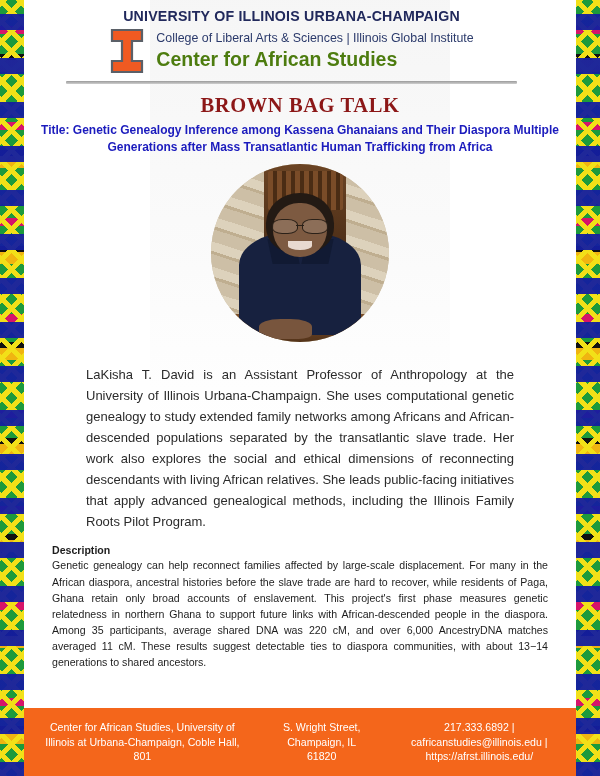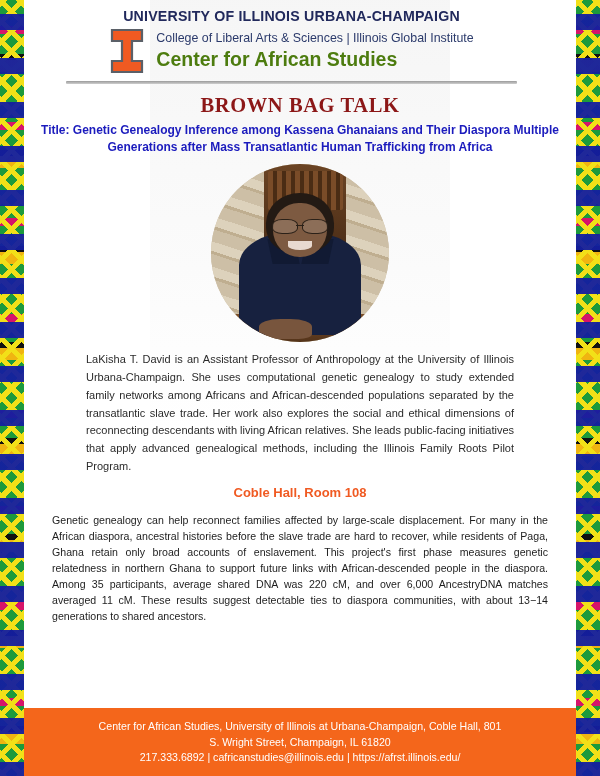--- a/index.html
+++ b/index.html
@@ -161,22 +161,22 @@
     position:absolute;left:43%;top:43%;width:14%;height:5%;
     background:#e8d9cf;border-radius:0 0 60% 60%;
   }
   .photo .hands{
     position:absolute;left:27%;bottom:2%;width:30%;height:11%;
     background:#78553d;border-radius:40% 40% 25% 25%;
   }
 
   
   .bio{
-    margin:9px 62px 0 62px;
-    font-size:11px;line-height:1.62;color:#2b2b2b;
+    margin:22px 62px 0 62px;
+    font-size:13px;line-height:1.62;color:#2b2b2b;
     text-align:justify;
   }
 
   
   .when{
     text-align:center;margin-top:14px;
     font-size:14.4px;font-weight:bold;color:#1b1bbd;
   }
   .where{
     text-align:center;margin-top:9px;
@@ -189,21 +189,21 @@
     font-size:10.6px;font-weight:bold;color:#1d1d1d;margin-bottom:1px;
   }
   .desc-p{
     font-size:10.6px;line-height:1.52;color:#1d1d1d;text-align:justify;
   }
 
   
   .footer{
     position:absolute;left:24px;right:24px;bottom:0;height:68px;
     background:#f4661b;
-    display:flex;flex-direction:column;align-items:center;
+    display:flex;flex-direction:row;align-items:center;
     justify-content:center;gap:1px;
     z-index:3;
   }
   .footer div{
     color:#ffffff;font-size:10.6px;line-height:1.38;text-align:center;
     padding:0 12px;
   }
 </style>
 </head>
 <body>
@@ -253,23 +253,23 @@
         <div class="lens l"></div>
         <div class="lens r"></div>
         <div class="bridge"></div>
       </div>
       <div class="hands"></div>
     </div>
   </div>
 
   <div class="bio">LaKisha T. David is an Assistant Professor of Anthropology at the University of Illinois Urbana-Champaign. She uses computational genetic genealogy to study extended family networks among Africans and African-descended populations separated by the transatlantic slave trade. Her work also explores the social and ethical dimensions of reconnecting descendants with living African relatives. She leads public-facing initiatives that apply advanced genealogical methods, including the Illinois Family Roots Pilot Program.</div>
 
-  <div class="where">Coble Hall, Room 108</div>
 
   <div class="desc-block">
+    <div class="desc-h">Description</div>
     <div class="desc-p">Genetic genealogy can help reconnect families affected by large-scale displacement. For many in the African diaspora, ancestral histories before the slave trade are hard to recover, while residents of Paga, Ghana retain only broad accounts of enslavement. This project's first phase measures genetic relatedness in northern Ghana to support future links with African-descended people in the diaspora. Among 35 participants, average shared DNA was 220 cM, and over 6,000 AncestryDNA matches averaged 11 cM. These results suggest detectable ties to diaspora communities, with about 13−14 generations to shared ancestors.</div>
   </div>
 
 </div>
 
 <div class="footer">
   <div>Center for African Studies, University of Illinois at Urbana-Champaign, Coble Hall, 801</div>
   <div>S. Wright Street, Champaign, IL 61820</div>
   <div>217.333.6892 | cafricanstudies@illinois.edu | https://afrst.illinois.edu/</div>
 </div>

